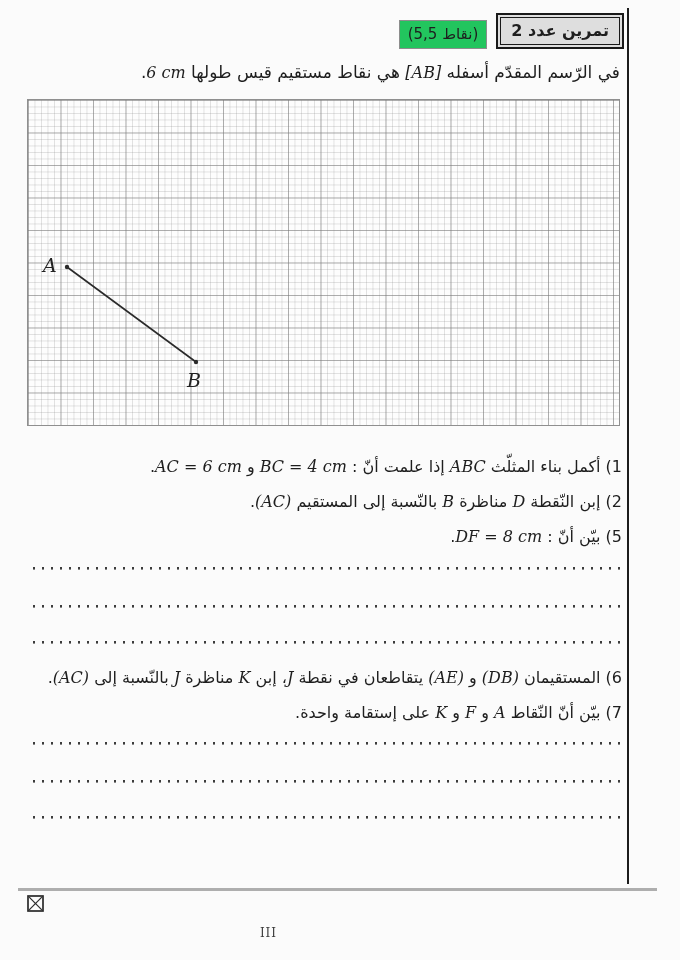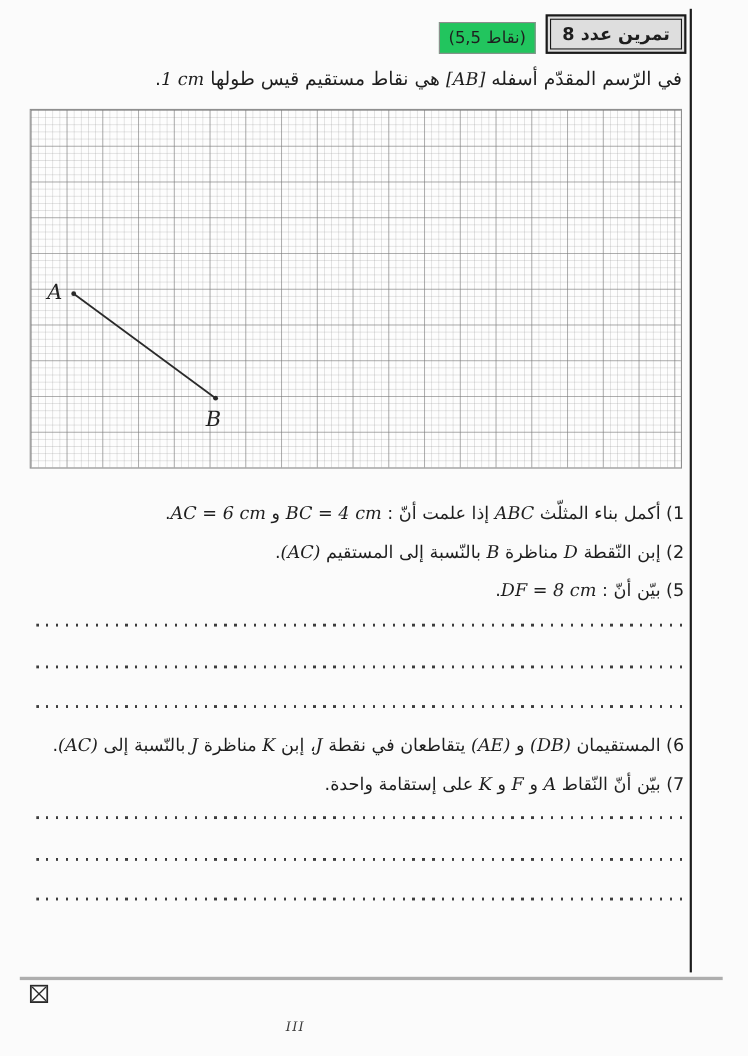--- a/index.html
+++ b/index.html
@@ -48,39 +48,39 @@
     background-position:center; background-size:100% 2.6px; background-repeat:no-repeat;
   }
   .d1 { margin-top:13px; } .d2 { margin-top:35px; } .d3 { margin-top:33px; }
   .q6 { margin-top:16px; }
   .d4 { margin-top:12px; } .d5 { margin-top:35px; } .d6 { margin-top:33px; }
 
   
   .footer-line { position:absolute; top:888px; left:18px; width:639px; height:3px; background:#aeaeae; }
   .checkbox { position:absolute; left:27px; top:895px; width:17px; height:17px; }
   .page-num { position:absolute; top:926px; left:0; width:537px; text-align:center;
-    font-family:"DejaVu Serif", serif; font-size:12px; color:#3d3d3d; letter-spacing:1px;font-style:italic; }
+    font-family:"DejaVu Serif", serif; font-size:12px; color:#3d3d3d; letter-spacing:1px; }
 </style>
 </head>
 <body>
 
 <div class="page">
 
   <div class="vrule"></div>
 
   <div class="header-row">
     <div class="ex-box-outer">
-      <div class="ex-box-inner">تمرين عدد 8</div>
+      <div class="ex-box-inner">تمرين عدد 2</div>
     </div>
     <div class="pts-box">
       <span dir="ltr">(5,5 نقاط)</span>
     </div>
   </div>
 
-  <div class="intro"><span>في الرّسم المقدّم أسفله </span><span class="math" dir="ltr">[AB]</span><span> هي نقاط مستقيم قيس طولها </span><span class="math" dir="ltr">1 cm</span><span>.</span></div>
+  <div class="intro"><span>في الرّسم المقدّم أسفله </span><span class="math" dir="ltr">[AB]</span><span> هي نقاط مستقيم قيس طولها </span><span class="math" dir="ltr">6 cm</span><span>.</span></div>
 
   <div class="grid">
     <svg class="figure-svg" width="591" height="325" viewBox="0 0 591 325">
       <line x1="39" y1="167" x2="168" y2="262" stroke="#2a2a2a" stroke-width="1.6"></line>
       <circle cx="39" cy="167" r="2.2" fill="#2a2a2a"></circle>
       <circle cx="168" cy="262" r="2.2" fill="#2a2a2a"></circle>
       <text x="15" y="172" class="pt-label">A</text>
       <text x="159" y="287" class="pt-label">B</text>
     </svg>
   </div>

